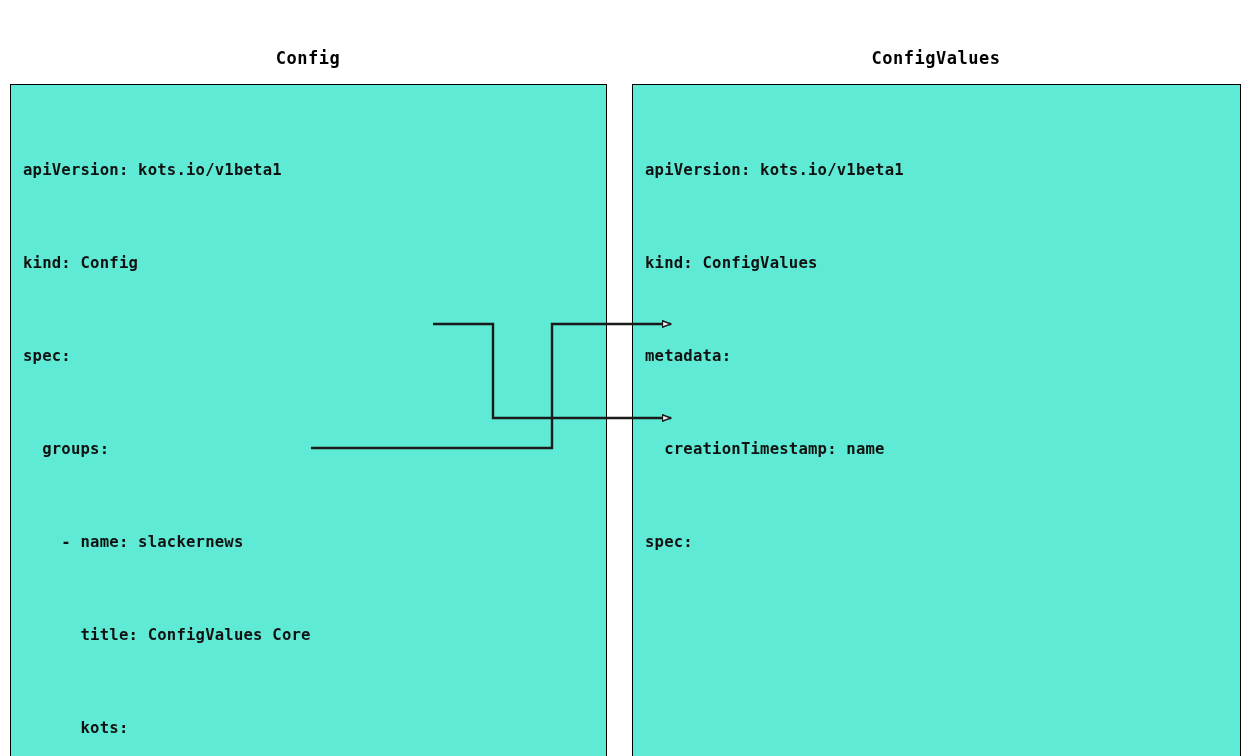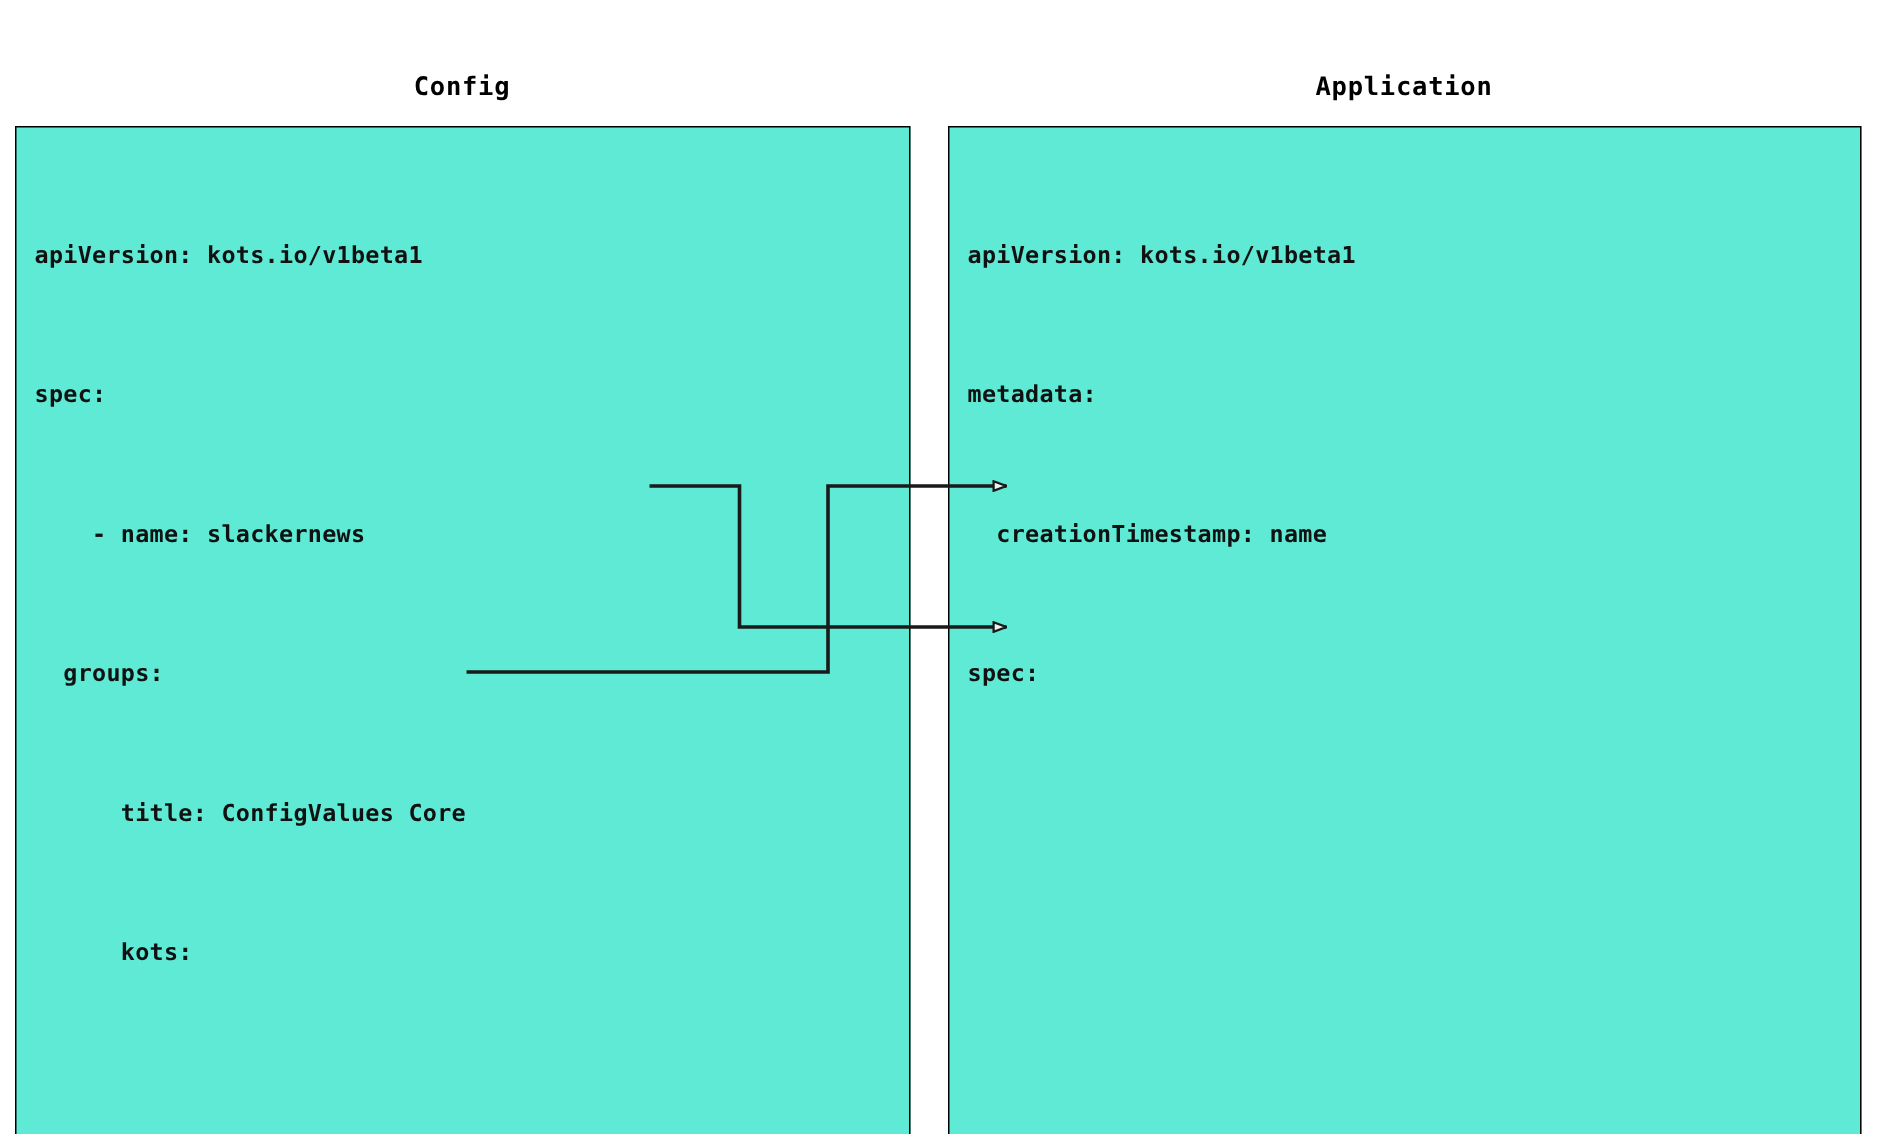--- a/index.html
+++ b/index.html
@@ -80,28 +80,29 @@
   .title-left  { left: 308px; top: 8px; }
   .title-right { left: 936px; top: 8px; }
 </style>
 </head>
 <body>
 
 <div class="stage">
 
   <div class="panel-title title-left">Config</div>
 
-  <div class="panel-title title-right">Application</div>
+  <div class="panel-title title-right">ConfigValues</div>
 
   <div class="panel-box panel-left">
     <div class="code-block">
       <div class="code-line">apiVersion: kots.io/v1beta1</div>
+      <div class="code-line">kind: Config</div>
       <div class="code-line">spec:</div>
+      <div class="code-line">  groups:</div>
       <div class="code-line">    - name: slackernews</div>
-      <div class="code-line">  groups:</div>
       <div class="code-line">      title: ConfigValues Core</div>
       <div class="code-line">      kots:</div>
       
       
       
       
       
       
       
       
@@ -110,20 +111,21 @@
       
       
       
       
     </div>
   </div>
 
   <div class="panel-box panel-right">
     <div class="code-block">
       <div class="code-line">apiVersion: kots.io/v1beta1</div>
+      <div class="code-line">kind: ConfigValues</div>
       <div class="code-line">metadata:</div>
       <div class="code-line">  creationTimestamp: name</div>
       <div class="code-line">spec:</div>
       
       
       
       
       
     </div>
   </div>

